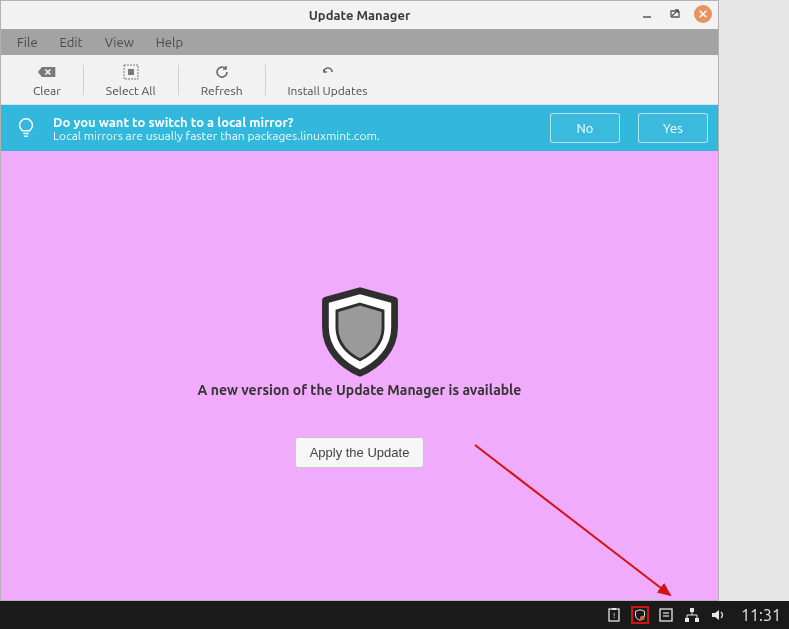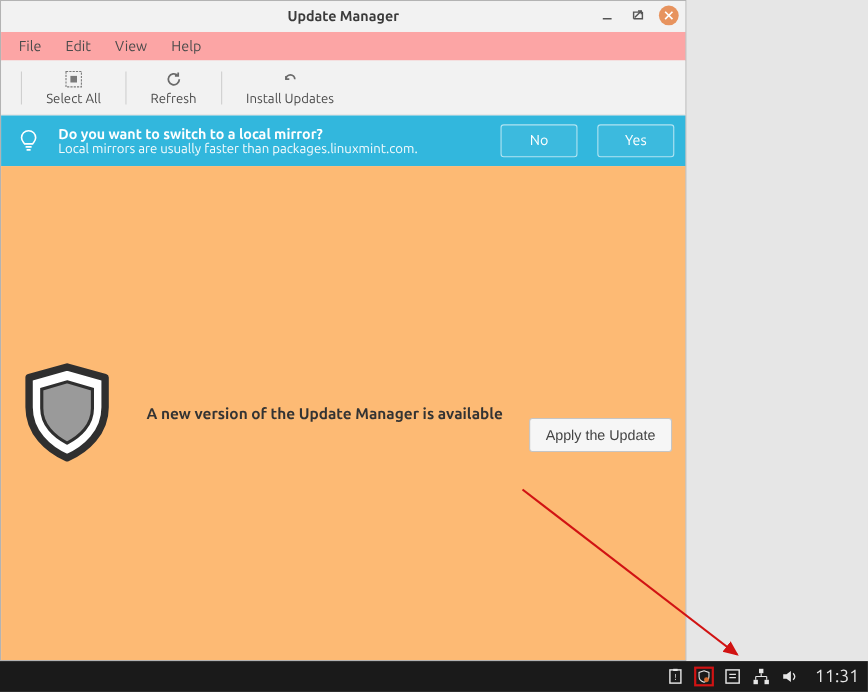--- a/index.html
+++ b/index.html
@@ -1,37 +1,37 @@
 <!DOCTYPE html>
 <html><head>
 <meta charset="utf-8">
 <style>
   * { box-sizing: border-box; margin: 0; padding: 0; }
   html, body { width: 789px; height: 629px; font-family: "Ubuntu", "Noto Sans", sans-serif; background: #e6e6e6; overflow: hidden; }
-  .window { width: 624px; height: 601px; background: #f2f2f2; border: 1px solid #b3b3b3; display: flex; flex-direction: column; }
+  .window { width: 719px; height: 601px; background: #f2f2f2; border: 1px solid #b3b3b3; display: flex; flex-direction: column; }
   .titlebar { height: 28px; display: flex; align-items: center; justify-content: center; position: relative; background: #f2f2f2; }
   .titlebar-title { font-size: 13px; font-weight: bold; color: #3b3b3b; }
   .win-controls { position: absolute; right: 6px; top: 4px; display: flex; gap: 10px; align-items: center; }
   .win-btn { width: 18px; height: 18px; display: flex; align-items: center; justify-content: center; cursor: pointer; color: #555; }
   .win-close { width: 18px; height: 18px; border-radius: 50%; background: #e7935e; color: #fff; font-size: 12px; font-weight: bold; display: flex; align-items: center; justify-content: center; }
-  .menubar { height: 26px; display: flex; align-items: center; padding: 0 6px; gap: 2px; background: #fca5a5; }
+  .menubar { height: 26px; display: flex; align-items: center; padding: 0 6px; gap: 2px; background: #a3a3a3; }
   .menu-item { padding: 3px 10px; font-size: 13px; color: #4b4b4b; cursor: pointer; }
   .toolbar { height: 50px; display: flex; align-items: center; padding: 0 14px; gap: 0; background: #f2f2f2; border-bottom: 1px solid #e0e0e0; }
   .tool-btn { display: flex; flex-direction: column; align-items: center; justify-content: center; padding: 2px 18px; gap: 3px; cursor: pointer; }
   .tool-btn .ti { font-size: 15px; color: #555; height: 18px; display:flex; align-items:center; }
   .tool-btn .tl { font-size: 12px; color: #4b4b4b; }
   .tool-sep { width: 1px; height: 30px; background: #cfcfcf; margin: 0 4px; }
   .banner { height: 46px; background: #32b7dd; display: flex; align-items: center; padding: 0 10px; color: #fff; gap: 12px; }
   .bulb { width: 30px; height: 30px; display:flex; align-items:center; justify-content:center; }
   .bulb svg { width: 22px; height: 22px; }
   .banner-text { flex: 1; }
   .banner-text .q { font-size: 13px; font-weight: bold; }
   .banner-text .d { font-size: 12px; font-weight: 400; opacity: .95; }
   .banner-btn { min-width: 70px; height: 30px; border: 1px solid rgba(255,255,255,0.6); background: rgba(255,255,255,0.05); color: #fff; font-size: 13px; display:flex; align-items:center; justify-content:center; margin-left: 6px; cursor:pointer; border-radius: 3px; }
-  .content { flex: 1; display: flex; flex-direction: row; align-items: center; justify-content: center; gap: 24px; background: #fdba74; position: relative; }
+  .content { flex: 1; display: flex; flex-direction: column; align-items: center; justify-content: center; background: #f0abfc; position: relative; }
   .shield svg { width: 96px; height: 96px; }
   .msg { font-size: 14px; font-weight: bold; color: #333; }
   .apply-btn { padding: 7px 14px; border: 1px solid #c5c5c5; background: #f6f6f6; color: #444; font-size: 13px; border-radius: 3px; cursor: pointer; margin-top: 39px; }
   .taskbar { position: absolute; left: 0; right: 0; bottom: 0; height: 28px; background: #1a1a1a; display: flex; align-items: center; justify-content: flex-end; padding: 0 8px; gap: 10px; color: #e6e6e6; }
   .tray { display:flex; align-items:center; gap:8px; }
   .tray-icon { width: 18px; height: 18px; display:flex; align-items:center; justify-content:center; color:#e6e6e6; }
   .tray-icon svg { width: 16px; height: 16px; }
   .tray-highlight { border: 2px solid #d11313; padding: 1px; }
   .clock { font-size: 16px; color: #e6e6e6; margin-left: 4px; }
   .arrow { position:absolute; pointer-events:none; }
@@ -66,20 +66,30 @@
   </div>
 
   <div class="menubar">
     <div class="menu-item">File</div>
     <div class="menu-item">Edit</div>
     <div class="menu-item">View</div>
     <div class="menu-item">Help</div>
   </div>
 
   <div class="toolbar">
+    <div class="tool-btn">
+      <span class="ti">
+        <svg viewBox="0 0 24 16" width="20" height="14">
+            <path d="M6 2 L22 2 L22 14 L6 14 L1 8 Z" fill="#7a7a7a"></path>
+            <line x1="10" y1="5" x2="16" y2="11" stroke="#f2f2f2" stroke-width="2"></line>
+            <line x1="16" y1="5" x2="10" y2="11" stroke="#f2f2f2" stroke-width="2"></line>
+          </svg>
+      </span>
+      <span class="tl">Clear</span>
+    </div>
     <div class="tool-sep"></div>
     <div class="tool-btn">
       <span class="ti">
         <svg viewBox="0 0 16 16" width="16" height="16">
             <rect x="1" y="1" width="14" height="14" fill="none" stroke="#7a7a7a" stroke-width="1" stroke-dasharray="2 1"></rect>
             <rect x="5" y="5" width="6" height="6" fill="#7a7a7a"></rect>
           </svg>
       </span>
       <span class="tl">Select All</span>
     </div>

